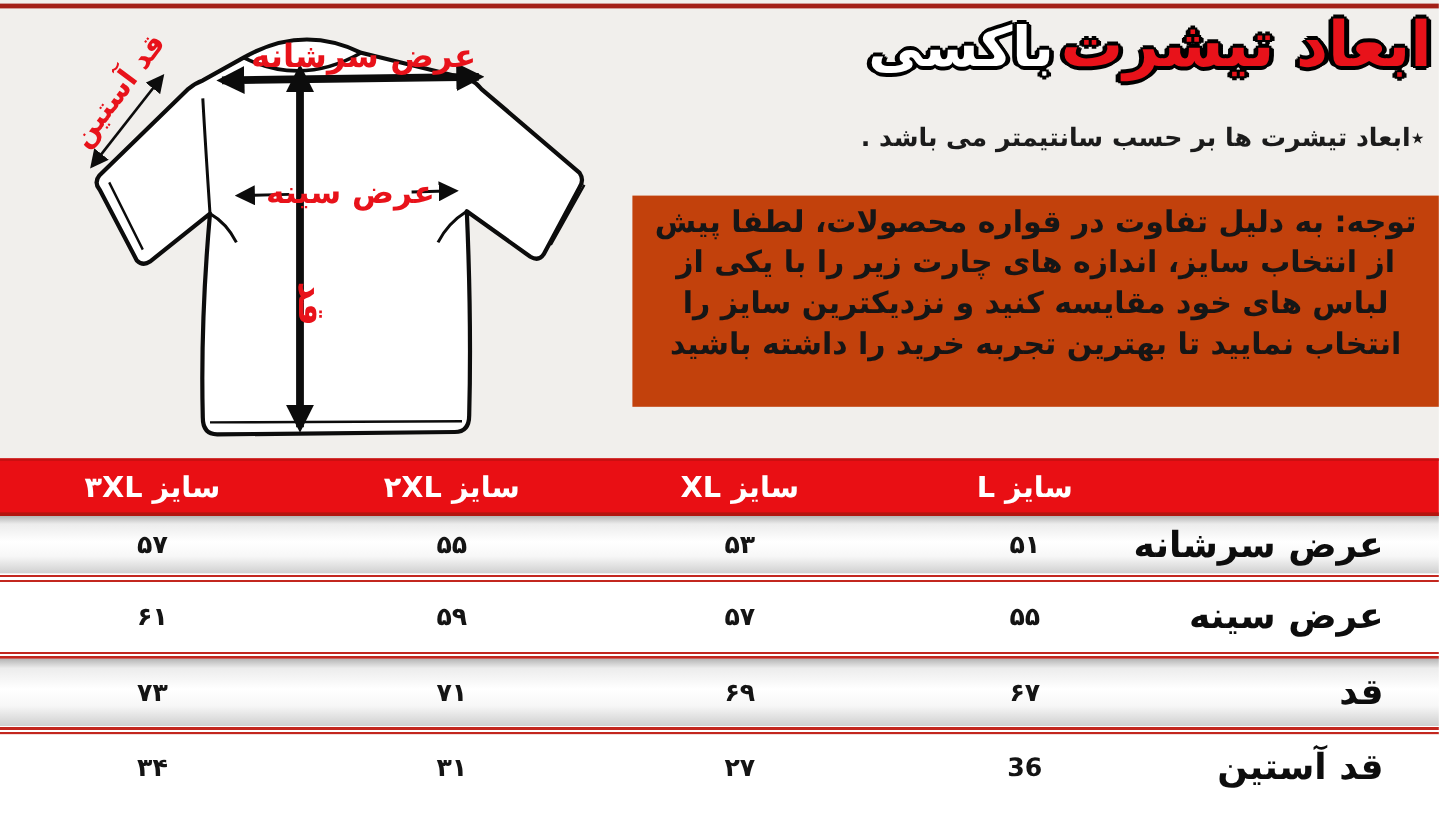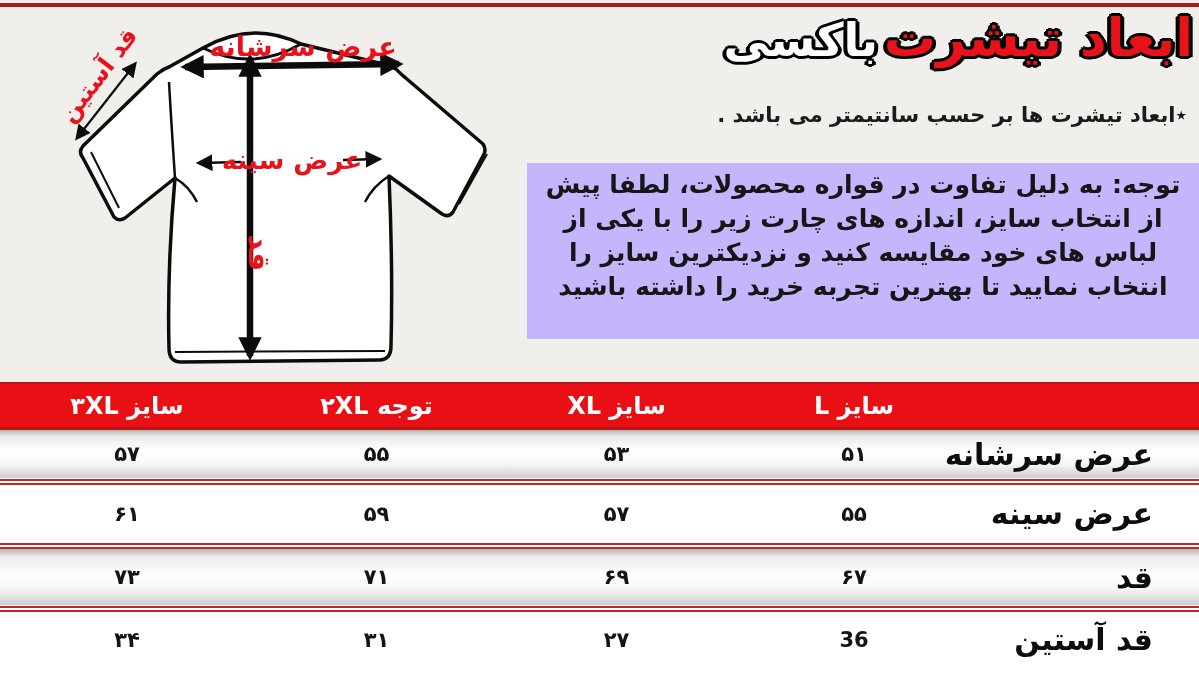--- a/index.html
+++ b/index.html
@@ -23,21 +23,21 @@
     font-size:46px; color:#ffffff;
     text-shadow: 3px 0 0 #000,-3px 0 0 #000,0 3px 0 #000,0 -3px 0 #000,
                  2px 2px 0 #000,-2px -2px 0 #000,2px -2px 0 #000,-2px 2px 0 #000,
                  4px 1px 0 #000,-4px 1px 0 #000;
   }
   .unit-note { position:absolute; top:103px; right:12px; direction:rtl;
                font-size:21px; font-weight:bold; color:#1b1b1b; }
 
   
   .notice-box { position:absolute; left:527px; top:163px; width:672px; height:176px;
-                background:#c4b5fd; direction:rtl; text-align:center;
+                background:#c2410c; direction:rtl; text-align:center;
                 font-size:25px; font-weight:bold; color:#161616;
                 line-height:34px; padding:5px 16px 0 16px; }
 
   
   .tshirt-wrap { position:absolute; left:35px; top:8px; width:490px; height:372px; }
   svg text.meas { fill:#e8121a; font-weight:bold; font-family:"DejaVu Sans", sans-serif; }
 
   
   .size-table { position:absolute; left:0; top:382px; width:1199px; }
   .trow { display:grid; direction:rtl;
@@ -111,21 +111,21 @@
   <div class="unit-note">٭ابعاد تیشرت ها بر حسب سانتیمتر می باشد .</div>
 
   <div class="notice-box">توجه: به دلیل تفاوت در قواره محصولات، لطفا پیش از انتخاب سایز، اندازه های چارت زیر را با یکی از لباس های خود مقایسه کنید و نزدیکترین سایز را انتخاب نمایید تا بهترین تجربه خرید را داشته باشید</div>
 
   <div class="size-table">
 
     <div class="trow thead">
       <div class="cell"></div>
       <div class="cell">سایز L</div>
       <div class="cell">سایز XL</div>
-      <div class="cell">توجه ۲XL</div>
+      <div class="cell">سایز ۲XL</div>
       <div class="cell">سایز ۳XL</div>
     </div>
 
     <div class="trow row1 r-grad">
       <div class="cell rlabel">عرض سرشانه</div>
       <div class="cell val">۵۱</div>
       <div class="cell val">۵۳</div>
       <div class="cell val">۵۵</div>
       <div class="cell val">۵۷</div>
     </div>

